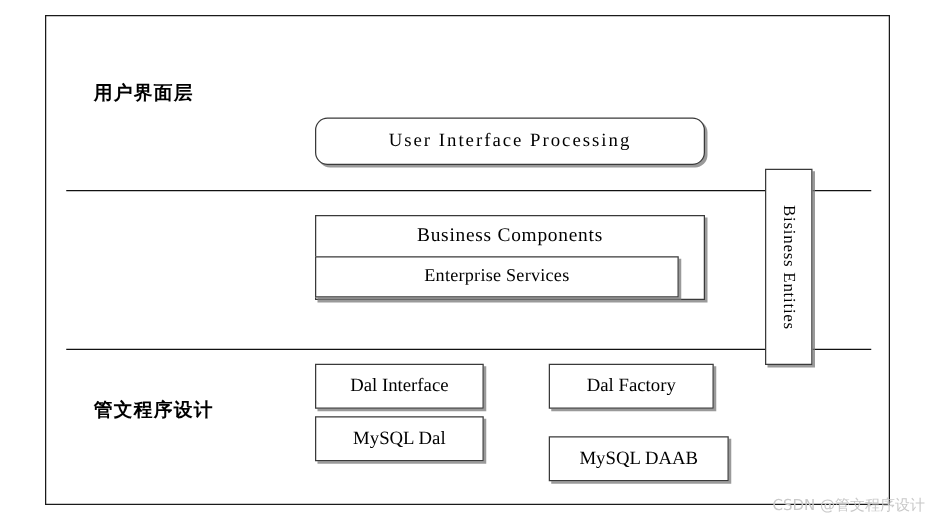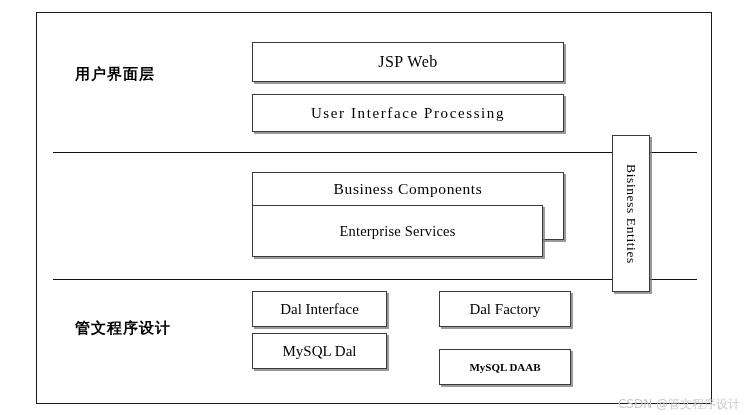--- a/index.html
+++ b/index.html
@@ -86,21 +86,21 @@
 
   
   .box-business-components {
     left: 251px; top: 171px; width: 312px; height: 68px;
     align-items: flex-start;
     padding-top: 7px;
     font-size: 15.5px;
     letter-spacing: 0.6px;
   }
   .box-enterprise-services {
-    left: 251px; top: 204px; width: 291px; height: 52px;
+    left: 251px; top: 204px; width: 291px; height: 33px;
     font-size: 14.5px;
     letter-spacing: 0.2px;
     z-index: 3;
   }
 
   
   .box-business-entities {
     left: 611px; top: 134px; width: 38px; height: 157px;
     z-index: 5;
     align-items: center;
@@ -111,21 +111,21 @@
     transform-origin: center;
     font-size: 13.5px;
     letter-spacing: 0.6px;
     white-space: nowrap;
   }
 
   
   .box-dal-interface  { left: 251px; top: 290px; width: 135px; height: 36px; font-size: 15px; }
   .box-dal-factory    { left: 438px; top: 290px; width: 132px; height: 36px; font-size: 15px; }
   .box-mysql-dal      { left: 251px; top: 348px; width: 135px; height: 36px; font-size: 15px; }
-  .box-mysql-daab     { left: 438px; top: 348px; width: 132px; height: 36px; font-size: 11px; font-weight: bold; }
+  .box-mysql-daab     { left: 438px; top: 348px; width: 144px; height: 36px; font-size: 15px; }
 
   
   .watermark {
     position: absolute;
     right: 6px;
     bottom: 2px;
     font-family: "DejaVu Sans", "Liberation Sans", sans-serif;
     font-size: 12px;
     color: #c9c9c9;
     white-space: nowrap;
@@ -140,22 +140,21 @@
   <div class="outer-frame">
 
     <div class="layer-divider divider-a-left" style="left:16px; top:139px; width:576px;"></div>
     <div class="layer-divider divider-a-right" style="left:612px; top:139px; width:48px;"></div>
     <div class="layer-divider divider-b-left" style="left:16px; top:266px; width:576px;"></div>
     <div class="layer-divider divider-b-right" style="left:612px; top:266px; width:48px;"></div>
 
     <div class="layer-label" style="left:38px; top:52px;">用户界面层</div>
     <div class="layer-label" style="left:38px; top:306px;">管文程序设计</div>
 
-    <div class="comp-box box-jsp-web" style="left:215px; top:29px;">JSP Web</div>
-    <div class="comp-box box-ui-processing" style="left:215px; top:81px;">User  Interface  Processing</div>
+    <div class="comp-box box-ui-processing" style="left:215px; top:81px;border-radius:10px;">User  Interface  Processing</div>
 
     <div class="comp-box box-business-components" style="left:215px; top:159px;">Business   Components</div>
     <div class="comp-box box-enterprise-services" style="left:215px; top:192px;">Enterprise Services</div>
 
     <div class="comp-box box-business-entities" style="left:575px; top:122px;">
       <span class="vtext-rot">Bisiness Entities</span>
     </div>
 
     <div class="comp-box box-dal-factory" style="left:402px; top:278px;">Dal Factory</div>
     <div class="comp-box box-dal-interface" style="left:215px; top:278px;">Dal Interface</div>

